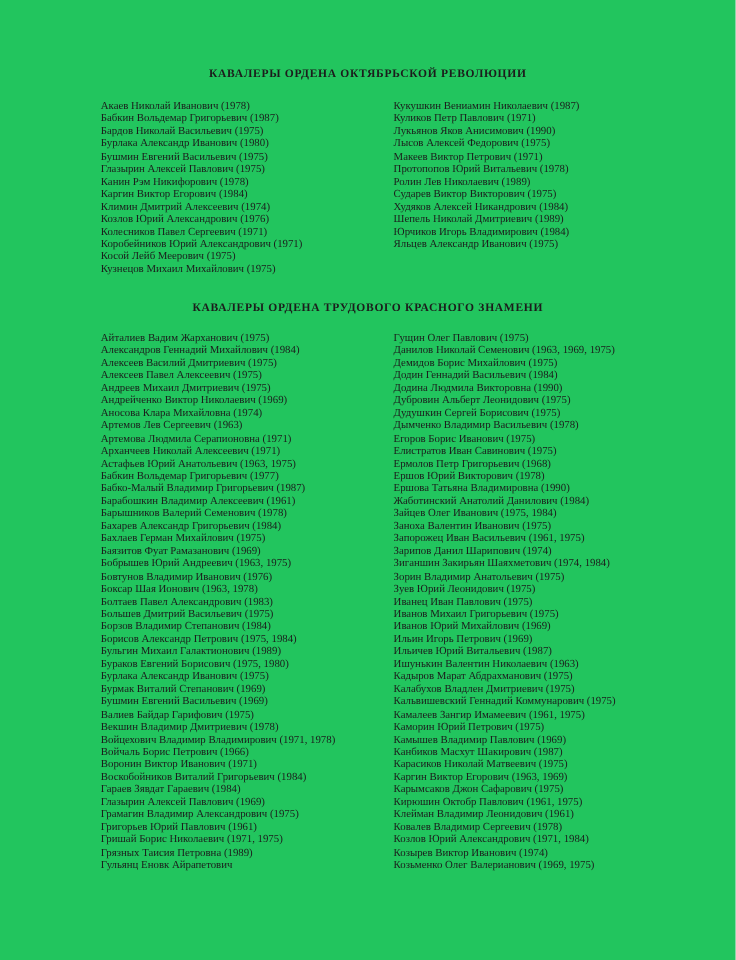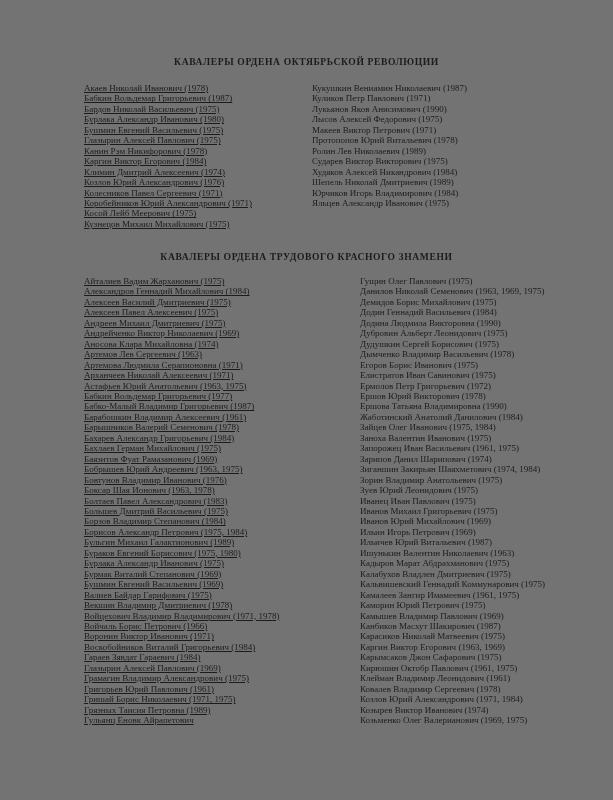--- a/index.html
+++ b/index.html
@@ -4,21 +4,21 @@
 <style>
   html, body {
     margin: 0;
     padding: 0;
     background: #e8e8e8;
   }
   .page {
     position: relative;
     width: 613px;
     height: 800px;
-    background: #737373;
+    background: #22c55e;
     overflow: hidden;
     font-family: "Liberation Serif", "DejaVu Serif", serif;
     color: #1c1c1c;
   }
   .section-title {
     position: absolute;
     left: 0;
     right: 0;
     text-align: center;
     font-size: 9.6px;
@@ -29,28 +29,28 @@
   .title-1 { top: 56px; }
   .title-2 { top: 251px; }
   .cols {
     position: absolute;
     left: 84px;
     right: 10px;
     display: flex;
     align-items: flex-start;
   }
   .cols-1 { top: 83px; }
-  .cols-2 { top: 276px; gap: 48px; }
+  .cols-2 { top: 276px; }
   .col-left {
     width: 228px;
     flex-shrink: 0;
-    text-decoration: underline;
   }
   .col-right {
     flex: 1;
+    margin-left: 16px;
   }
   .name-line {
     font-size: 9px;
     line-height: 10.45px;
     white-space: nowrap;
   }
 </style>
 </head>
 <body>
 
@@ -143,21 +143,21 @@
         <div class="name-line">Гущин Олег Павлович (1975)</div>
         <div class="name-line">Данилов Николай Семенович (1963, 1969, 1975)</div>
         <div class="name-line">Демидов Борис Михайлович (1975)</div>
         <div class="name-line">Додин Геннадий Васильевич (1984)</div>
         <div class="name-line">Додина Людмила Викторовна (1990)</div>
         <div class="name-line">Дубровин Альберт Леонидович (1975)</div>
         <div class="name-line">Дудушкин Сергей Борисович (1975)</div>
         <div class="name-line">Дымченко Владимир Васильевич (1978)</div>
         <div class="name-line">Егоров Борис Иванович (1975)</div>
         <div class="name-line">Елистратов Иван Савинович (1975)</div>
-        <div class="name-line">Ермолов Петр Григорьевич (1972)</div>
+        <div class="name-line">Ермолов Петр Григорьевич (1968)</div>
         <div class="name-line">Ершов Юрий Викторович (1978)</div>
         <div class="name-line">Ершова Татьяна Владимировна (1990)</div>
         <div class="name-line">Жаботинский Анатолий Данилович (1984)</div>
         <div class="name-line">Зайцев Олег Иванович (1975, 1984)</div>
         <div class="name-line">Заноха Валентин Иванович (1975)</div>
         <div class="name-line">Запорожец Иван Васильевич (1961, 1975)</div>
         <div class="name-line">Зарипов Данил Шарипович (1974)</div>
         <div class="name-line">Зиганшин Закирьян Шаяхметович (1974, 1984)</div>
         <div class="name-line">Зорин Владимир Анатольевич (1975)</div>
         <div class="name-line">Зуев Юрий Леонидович  (1975)</div>

